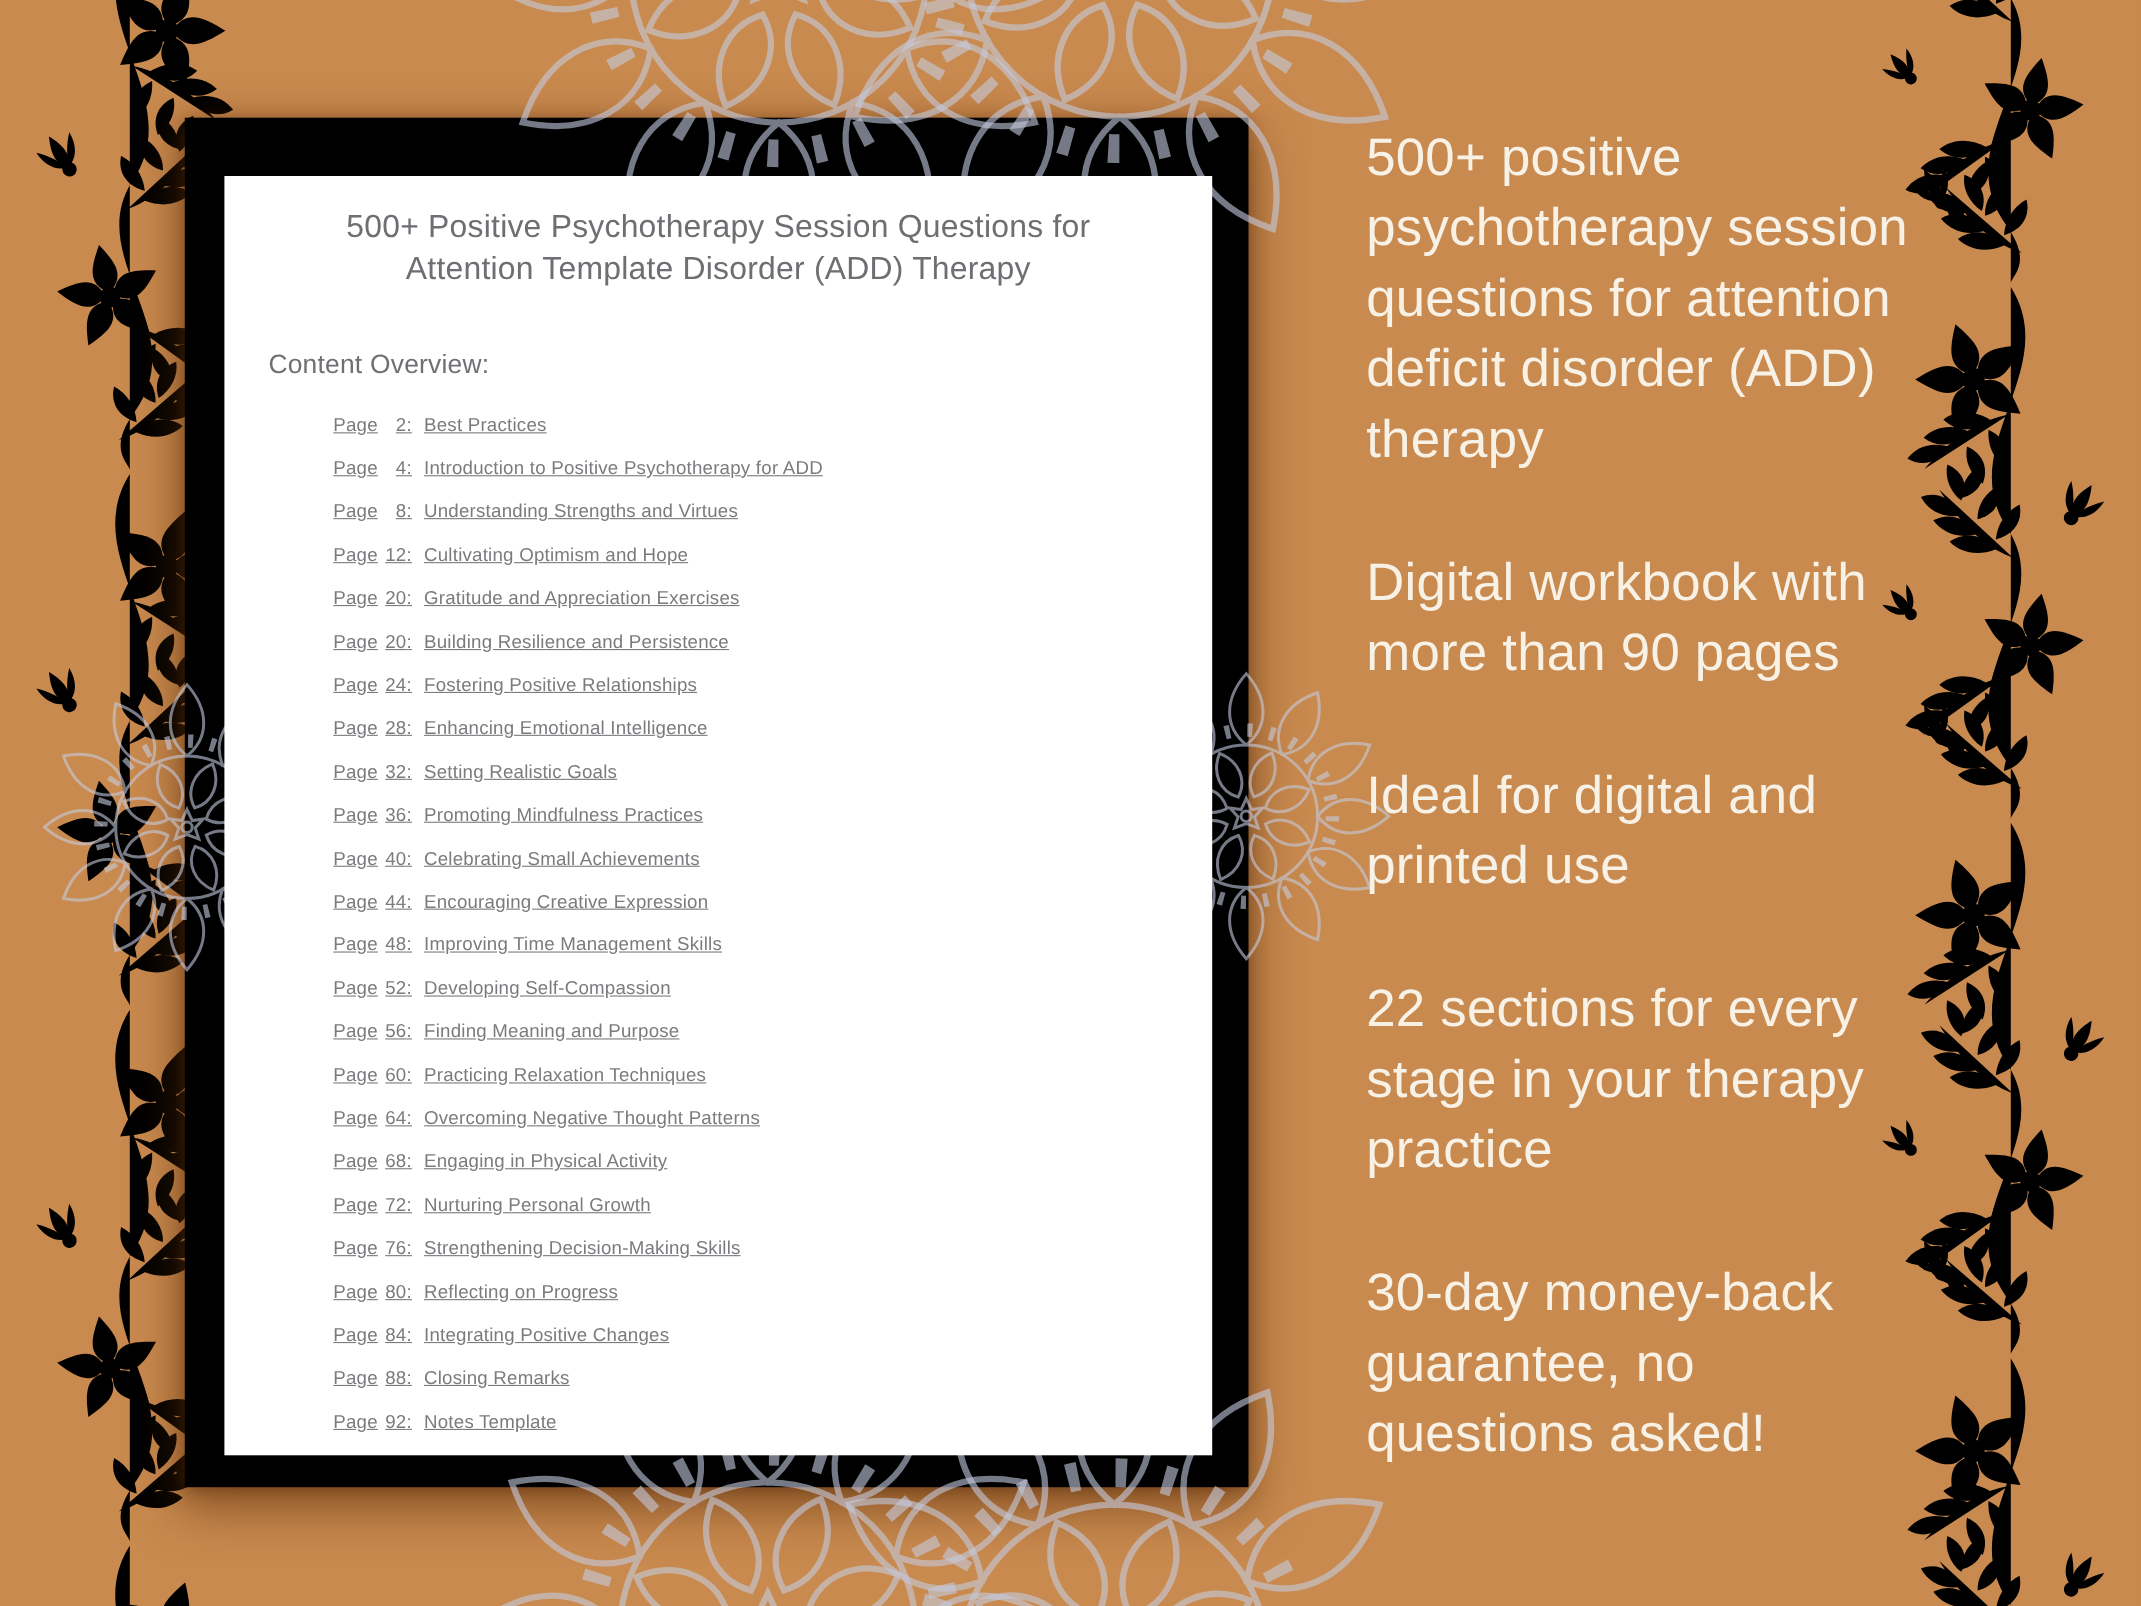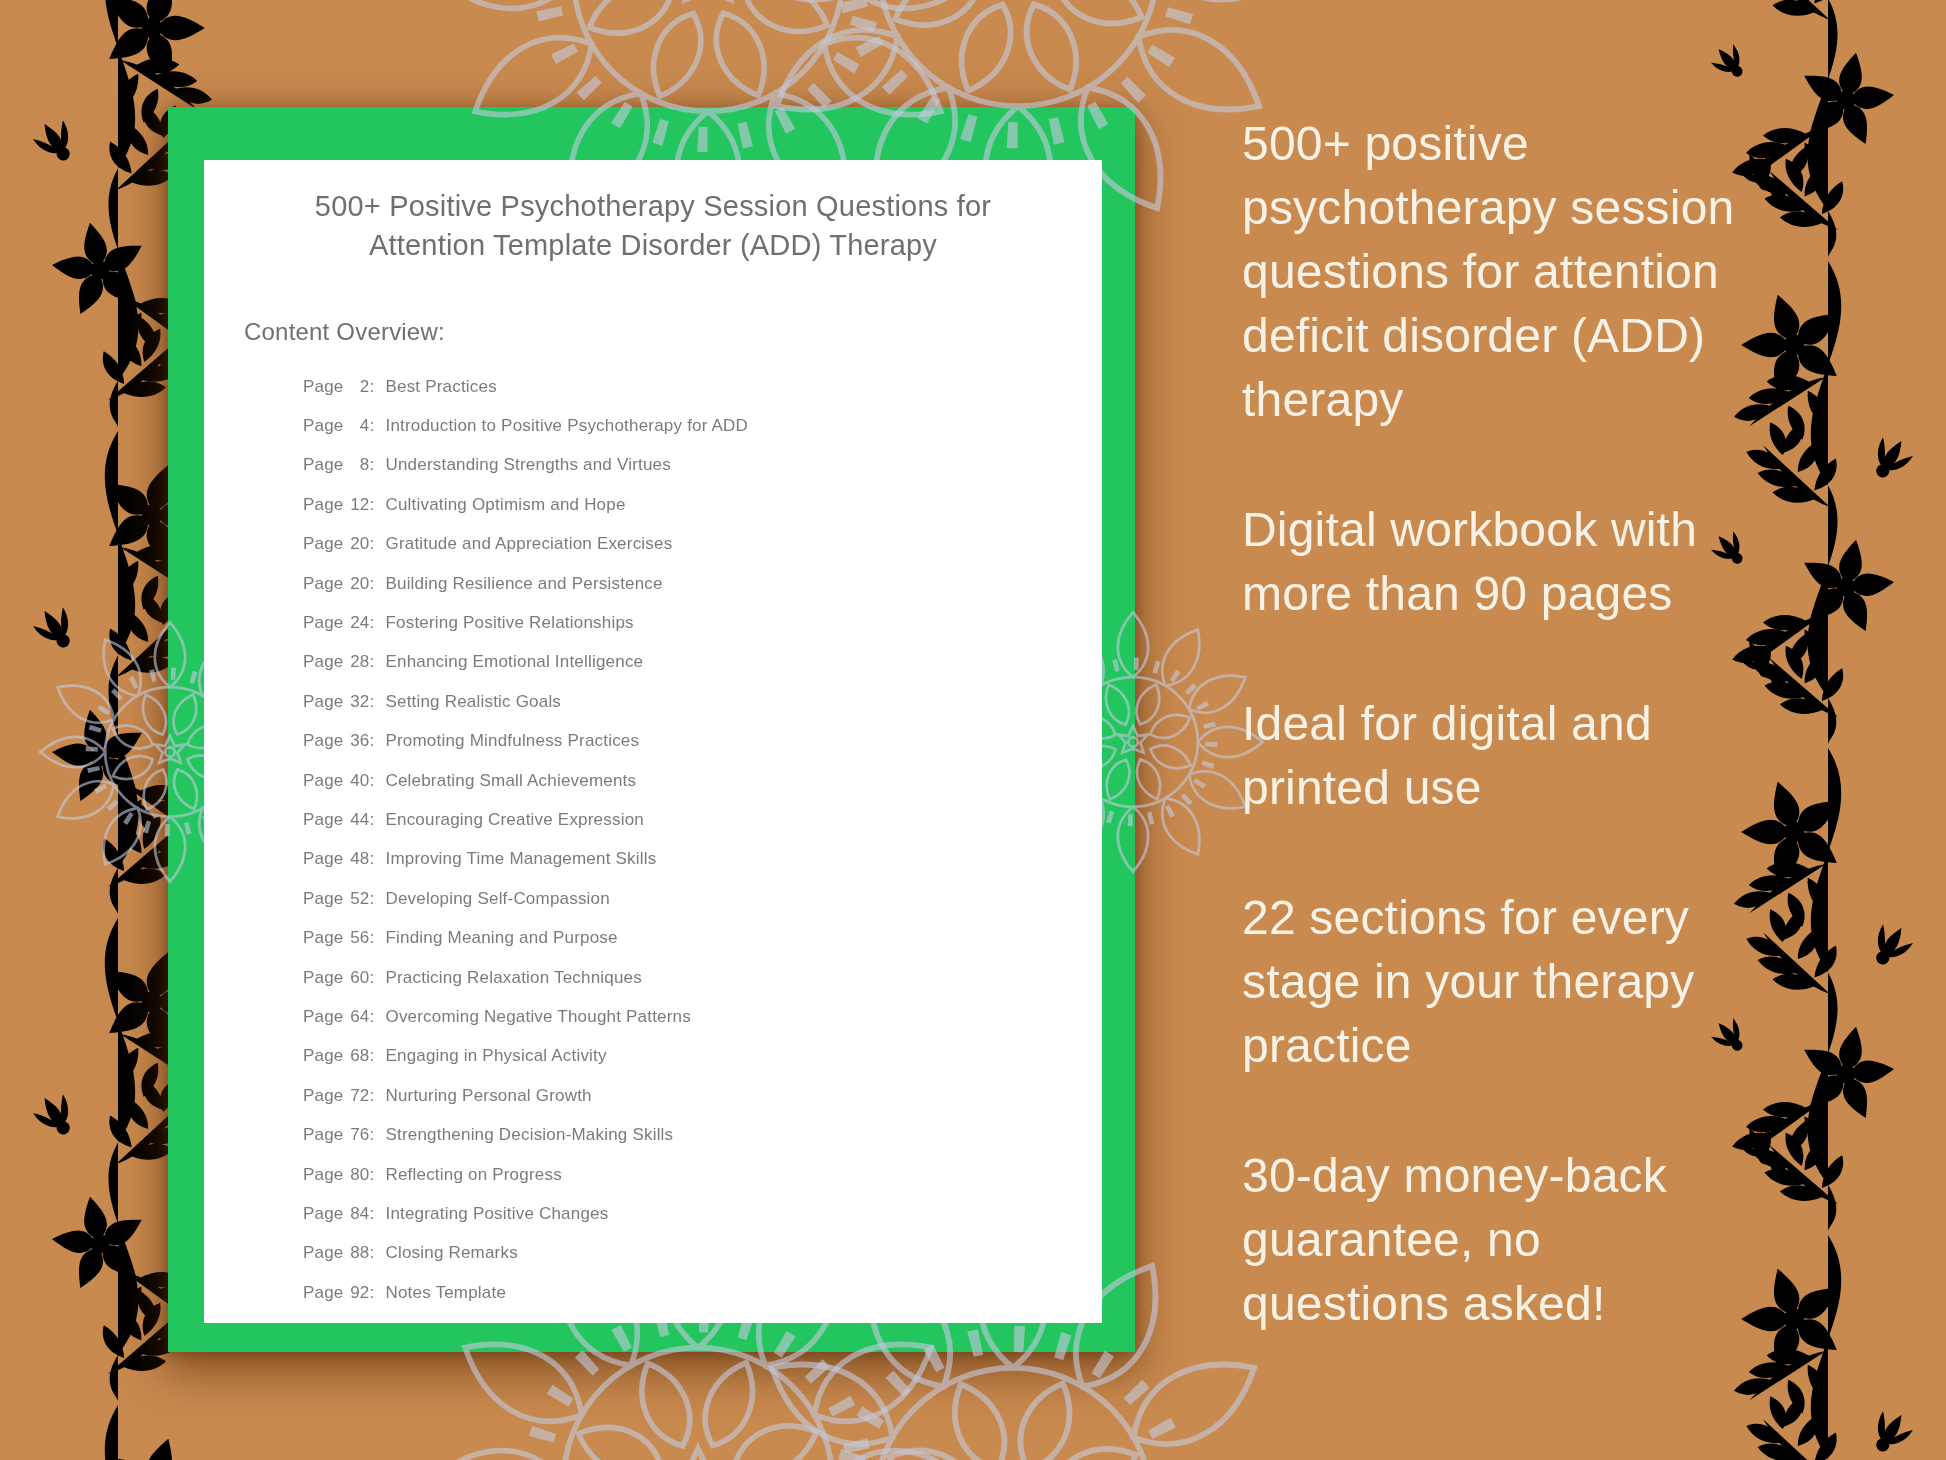--- a/index.html
+++ b/index.html
@@ -8,21 +8,21 @@
     background:#c98a4f;
     font-family:"Liberation Sans", sans-serif;
   }
   
   .vine{position:absolute;top:0;height:1460px;width:235px;pointer-events:none;}
   .vine.left{left:0;}
   .vine.right{right:0;transform:scaleX(-1);}
   
   .card{
     position:absolute;left:168px;top:107px;width:967px;height:1245px;
-    background:#22c55e;
+    background:#000000;
     box-shadow:0 16px 42px 6px rgba(90,44,8,.55), 0 3px 14px rgba(90,44,8,.5);
   }
   .mandala{position:absolute;color:#c5cbdf;opacity:.6;}
   .mnd{stroke:currentColor;fill:none;stroke-width:2;}
   .mnd .beads{stroke-width:9;}
   .page{
     position:absolute;left:36px;top:53px;right:33px;bottom:29px;
     background:#ffffff;
   }
   .ws-title{
@@ -30,21 +30,21 @@
     text-align:center;color:#6e6e73;
     font-size:29px;line-height:39px;letter-spacing:.2px;
   }
   .overview{
     margin:53px 0 0 40px;
     color:#6f6f74;font-size:24px;letter-spacing:.2px;
   }
   .toc{margin:21px 0 0 99px;}
   .toc-item{
     display:flex;align-items:center;height:39.4px;
-    color:#7b7b7f;font-size:17px;letter-spacing:.2px;white-space:pre;
+    color:#7b7b7f;font-size:17px;letter-spacing:.2px;white-space:pre;text-decoration:underline;
   }
   .toc-num{display:inline-block;min-width:22px;text-align:right;margin-left:4px;}
   .toc-colon{margin-right:11px;}
   
   .marketing{
     position:absolute;left:1208px;top:112px;width:600px;
     color:#f7f1e6;font-size:48px;line-height:64px;letter-spacing:.2px;margin-left:34px;
   }
   .marketing .para{margin:0 0 66px 0;}
   .line{white-space:pre;}

